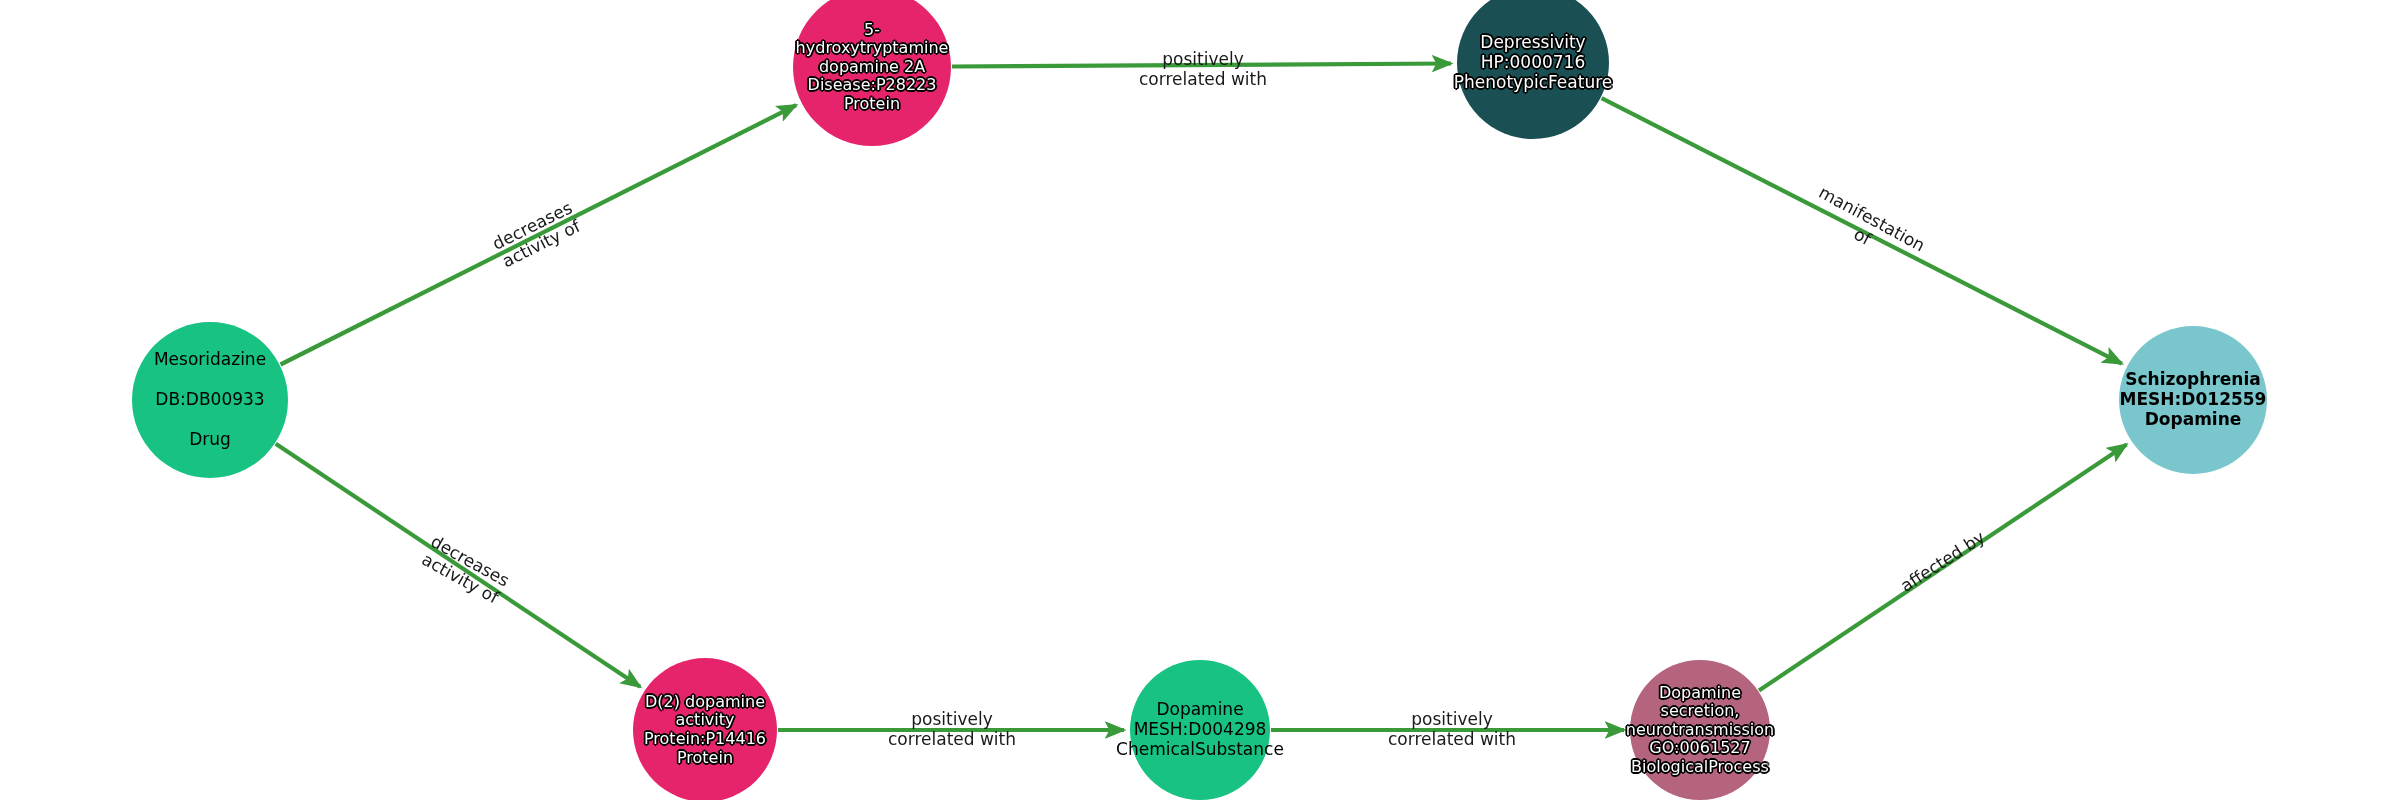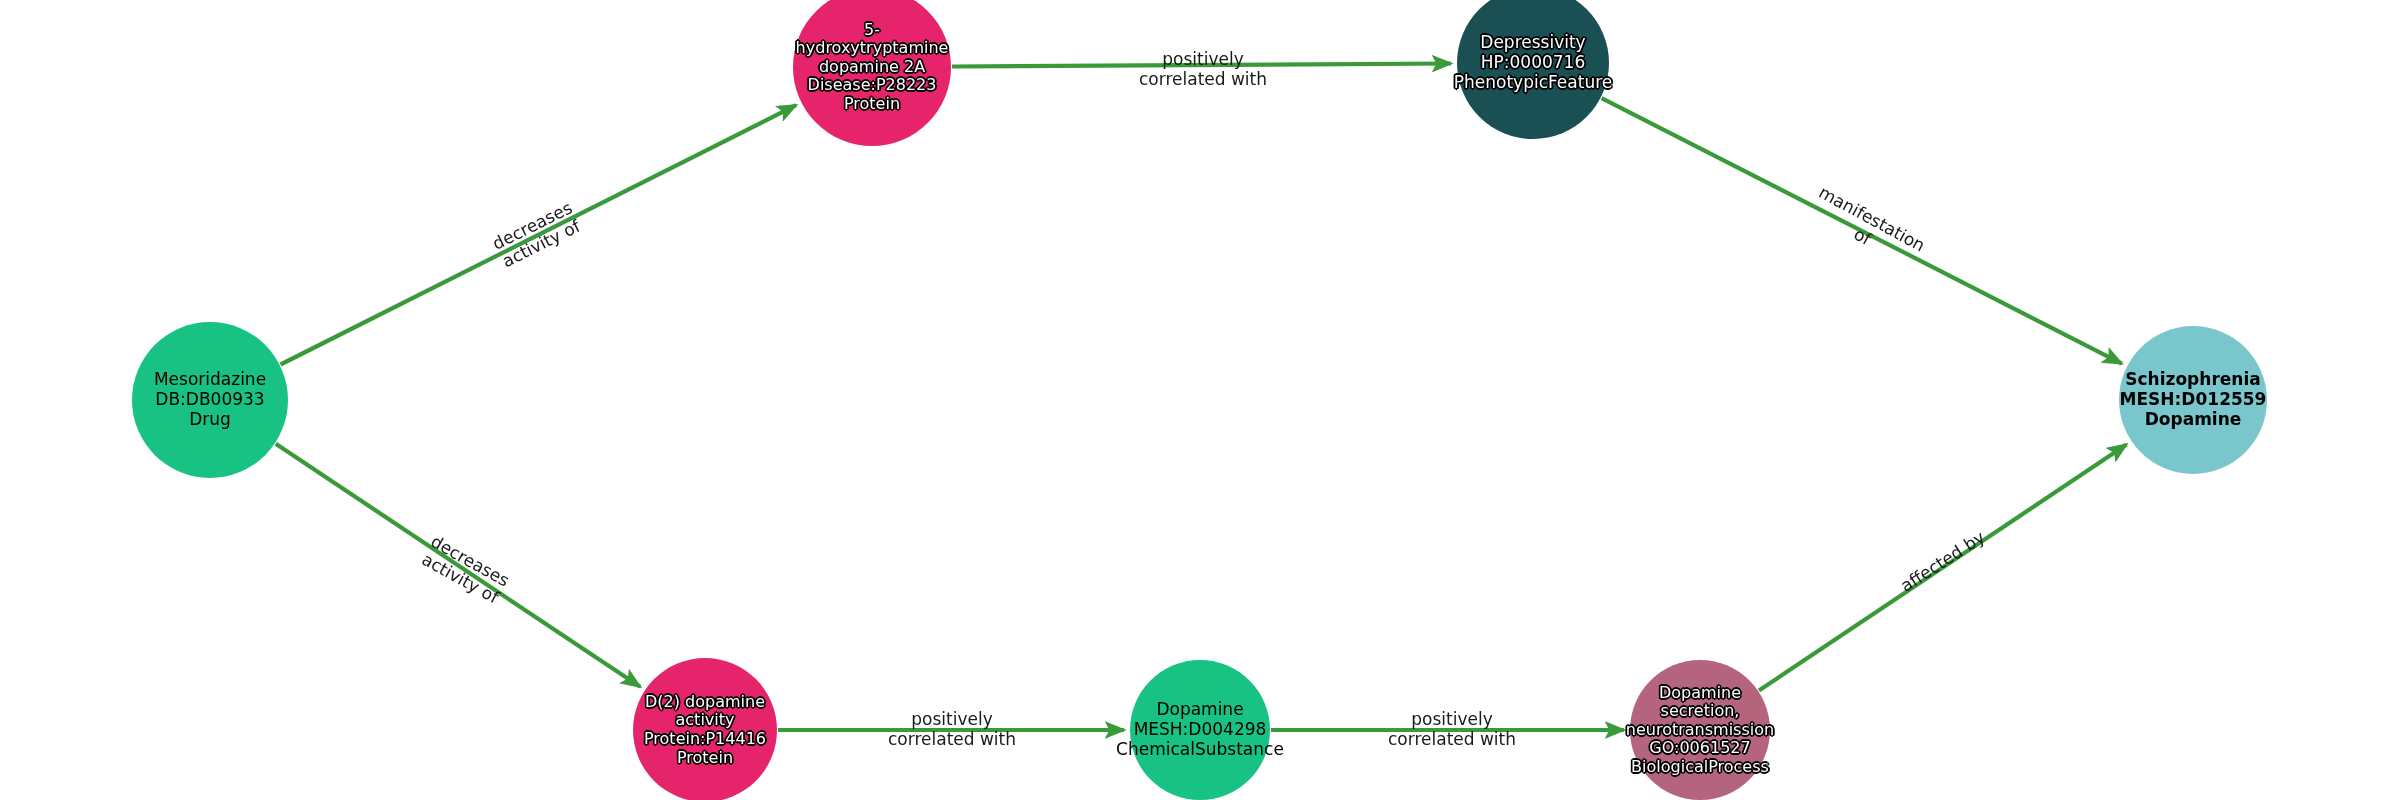--- a/index.html
+++ b/index.html
@@ -82,21 +82,21 @@
         <line x1="951.998535244534" y1="66.51589388656863" x2="1451.0015013743528" y2="63.49620876626715" stroke="#3a9a3a" stroke-width="4.2" marker-end="url(#arrowhead)"></line>
         <line x1="1601.577500789235" y1="98.01608752420034" x2="2121.750648530665" y2="363.61964932550615" stroke="#3a9a3a" stroke-width="4.2" marker-end="url(#arrowhead)"></line>
         <line x1="275.7319732526896" y1="443.8213155017931" x2="640.1000770416482" y2="686.7333846944322" stroke="#3a9a3a" stroke-width="4.2" marker-end="url(#arrowhead)"></line>
         <line x1="778" y1="730" x2="1124" y2="730" stroke="#3a9a3a" stroke-width="4.2" marker-end="url(#arrowhead)"></line>
         <line x1="1271" y1="730" x2="1624" y2="730" stroke="#3a9a3a" stroke-width="4.2" marker-end="url(#arrowhead)"></line>
         <line x1="1759.0018188988288" y1="690.505881872995" x2="2126.5190772970946" y2="444.50041479099156" stroke="#3a9a3a" stroke-width="4.2" marker-end="url(#arrowhead)"></line>
       </g>
   </svg>
 
   <div id="node-layer">
-      <div class="node dark-text" style="left: 132px; top: 322px; width: 156px; height: 156px; background: rgb(23, 194, 130); font-size: 17px;">
+      <div class="node dark-text" style="left: 132px; top: 322px; width: 156px; height: 156px; background: rgb(23, 194, 130); font-size: 17px; gap: 20px;">
         <span class="node-text">Mesoridazine</span>
         <span class="node-text">DB:DB00933</span>
         <span class="node-text">Drug</span>
       </div>
       <div class="node light-text" style="left: 793px; top: -12px; width: 158px; height: 158px; background: rgb(230, 36, 107); font-size: 16px;">
         <span class="node-text">5-</span>
         <span class="node-text">hydroxytryptamine</span>
         <span class="node-text">dopamine 2A</span>
         <span class="node-text">Disease:P28223</span>
         <span class="node-text">Protein</span>

